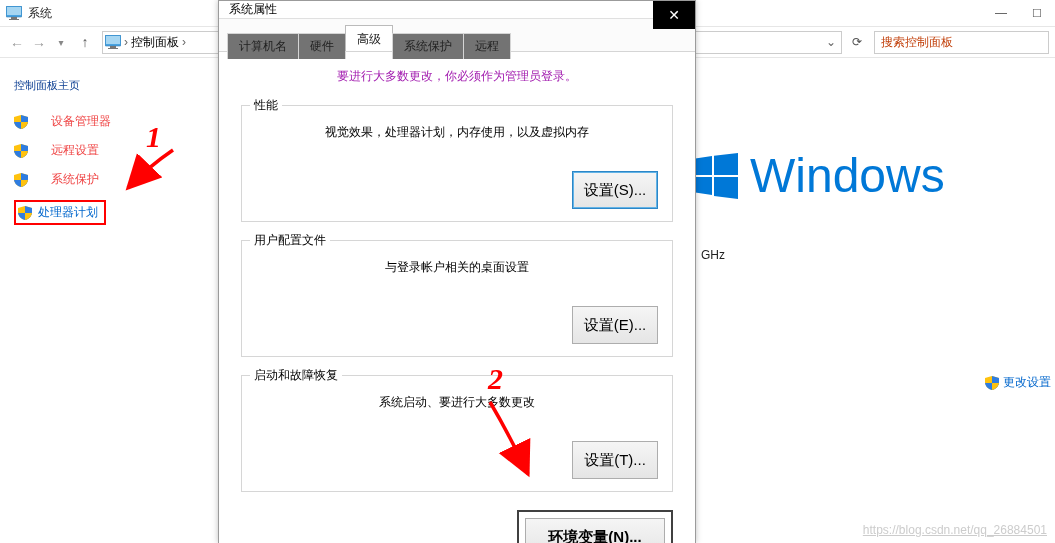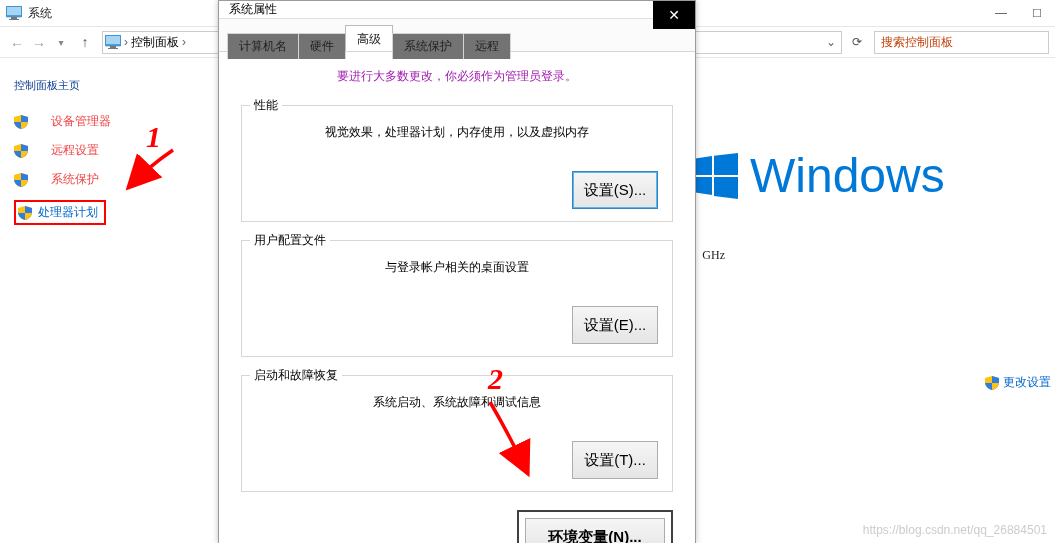--- a/index.html
+++ b/index.html
@@ -26,23 +26,23 @@
 
   .sidebar { position:absolute; left:0; top:58px; width:215px; padding:20px 12px 0 14px;}
   .sb-home { color:#0a3d91; font-size:11px; margin-bottom:20px;}
   .sb-link { display:flex; align-items:center; color:#ef4444; margin-bottom:12px; text-decoration:none; gap:23px;}
   .sb-adv-wrap{ display:inline-flex; align-items:center; border:2px solid #f00; padding:2px 6px 2px 2px; gap:6px;}
   .shield { width:14px; height:14px;}
 
   .content-right { position:absolute; right:8px; top:58px; width:355px; padding-top:90px; display:flex; flex-direction:column; }
   .windows-brand { display:flex; align-items:center; gap:12px; margin-right:-6px;}
   .windows-text { color:#0078d7; font-size:48px; font-weight:300;}
-  .ghz { color:#222; position:absolute; right:330px; top:248px;font-family:Liberation Serif, serif;}
+  .ghz { color:#222; position:absolute; right:330px; top:248px;}
   .change-settings{ display:flex; align-items:center; gap:4px; color:#0066cc; position:absolute; right:4px; top:374px;}
-  .watermark{ position:absolute; right:8px; bottom:6px; color:#ccc; font-size:12px;}
+  .watermark{ position:absolute; right:8px; bottom:6px; color:#ccc; font-size:12px;text-decoration:underline;}
 
   
   .dialog { position:absolute; left:218px; top:0; width:478px; height:543px; background:#fff; border:1px solid #9b9b9b; box-shadow:0 0 6px rgba(0,0,0,.25); display:flex; flex-direction:column;text-align:center;}
   .dlg-titlebar{ height:28px; background:#fff; display:flex; align-items:center; padding-left:10px; color:#000; border-bottom:1px solid #e0e0e0;}
   .dlg-close{ position:absolute; right:0; top:0; width:42px; height:28px; background:#000; color:#fff; display:flex; align-items:center; justify-content:center; font-size:14px;}
   .tabs-row{ display:flex; padding:6px 8px 0 8px; border-bottom:1px solid #d5d5d5; gap:0; height:34px; background:#fbfbfb;}
   .tab{ padding:4px 11px 3px 11px; border:1px solid #d5d5d5; border-bottom:none; background:#737373; color:#222; font-size:12px; position:relative; top:8px; margin-right:-1px;}
   .tab.active{ background:#fff; border-color:#bbb; top:0; padding-top:5px;}
   .dlg-body{ flex:1; padding:16px 22px 0 22px; background:#fff;}
   .dlg-note{ color:#a21caf; margin-bottom:20px;}
@@ -202,21 +202,21 @@
     <div class="group">
       <span class="group-label">用户配置文件</span>
       <div class="group-desc">与登录帐户相关的桌面设置</div>
       <div class="group-btn-row">
         <div class="btn">设置(E)...</div>
       </div>
     </div>
 
     <div class="group">
       <span class="group-label">启动和故障恢复</span>
-      <div class="group-desc">系统启动、系统故障和调试信息</div>
+      <div class="group-desc">系统启动、要进行大多数更改</div>
       <div class="group-btn-row">
         <div class="btn">设置(T)...</div>
       </div>
     </div>
 
     <div class="env-row">
       <span class="env-hl">
         <div class="btn" style="min-width:140px">环境变量(N)...</div>
       </span>
     </div>

